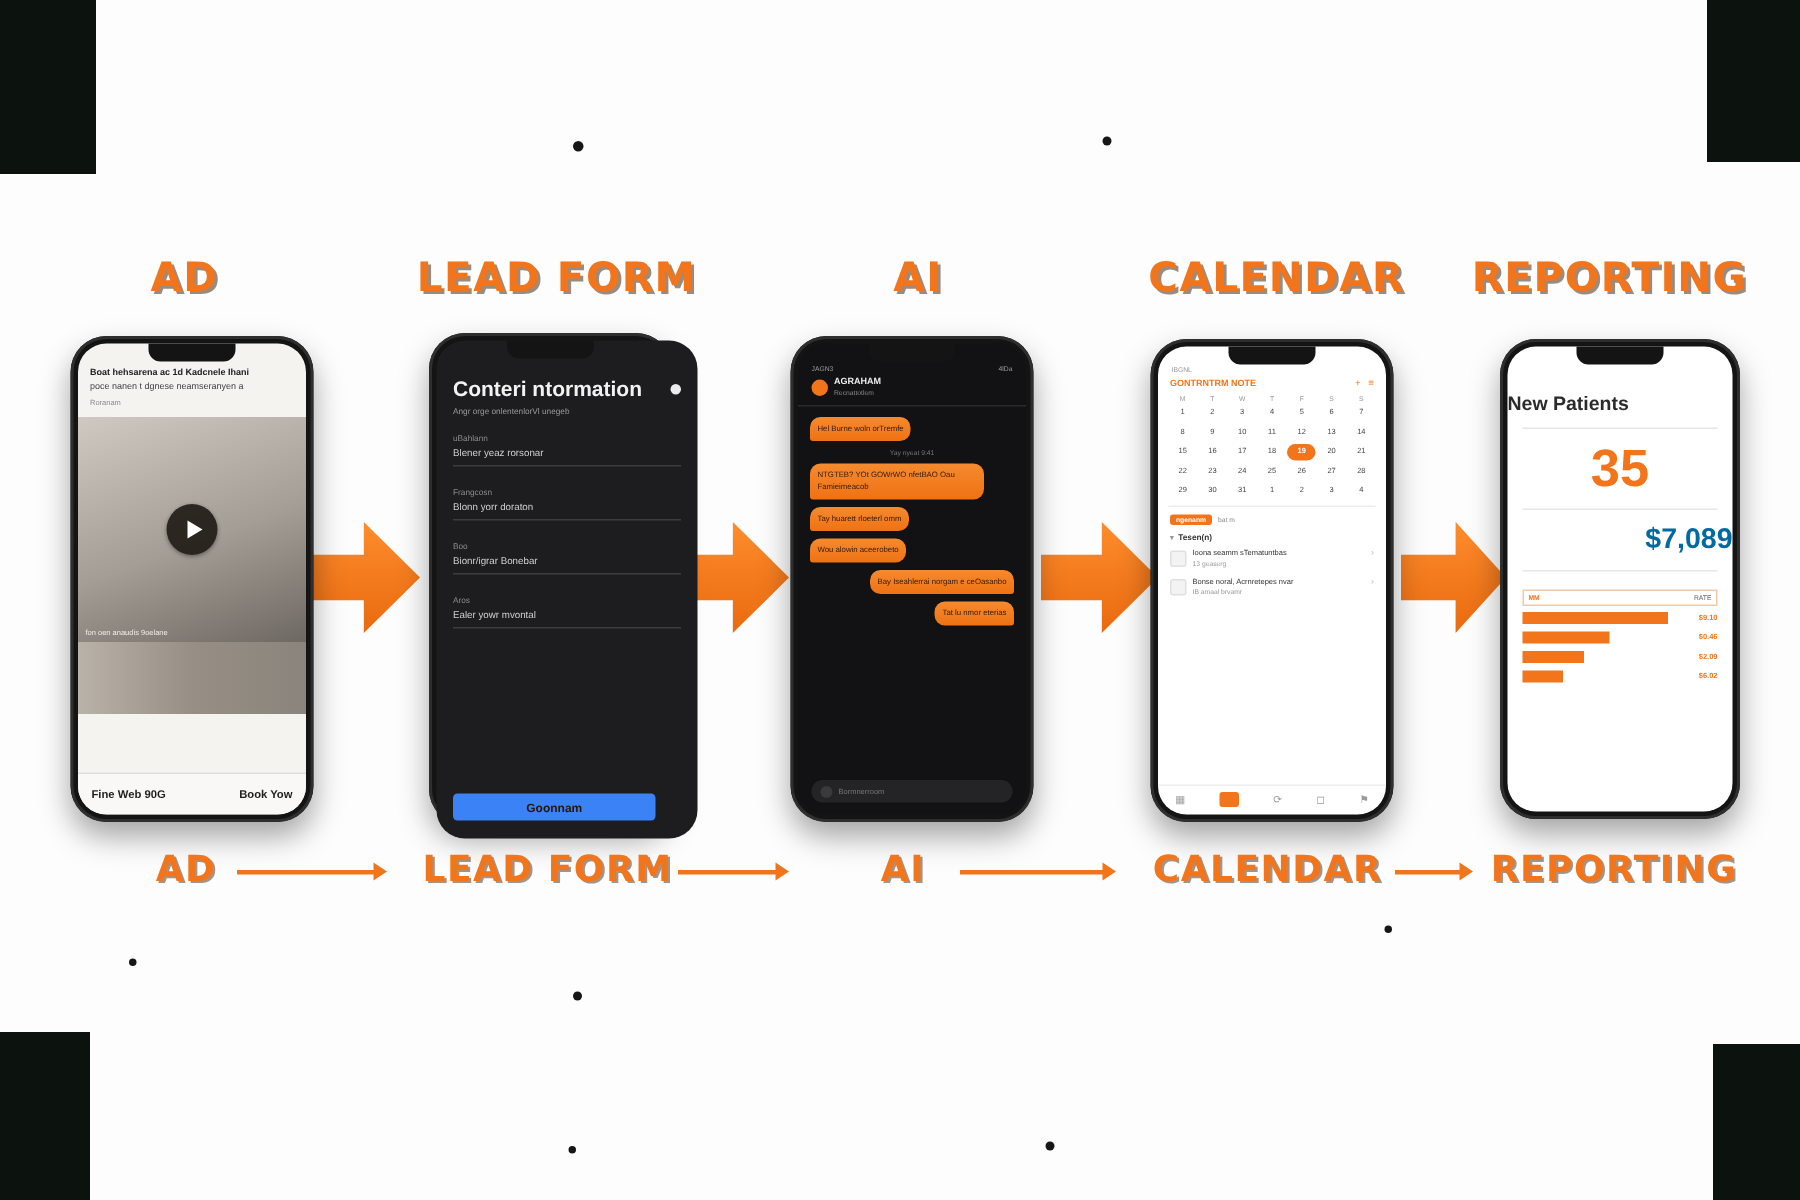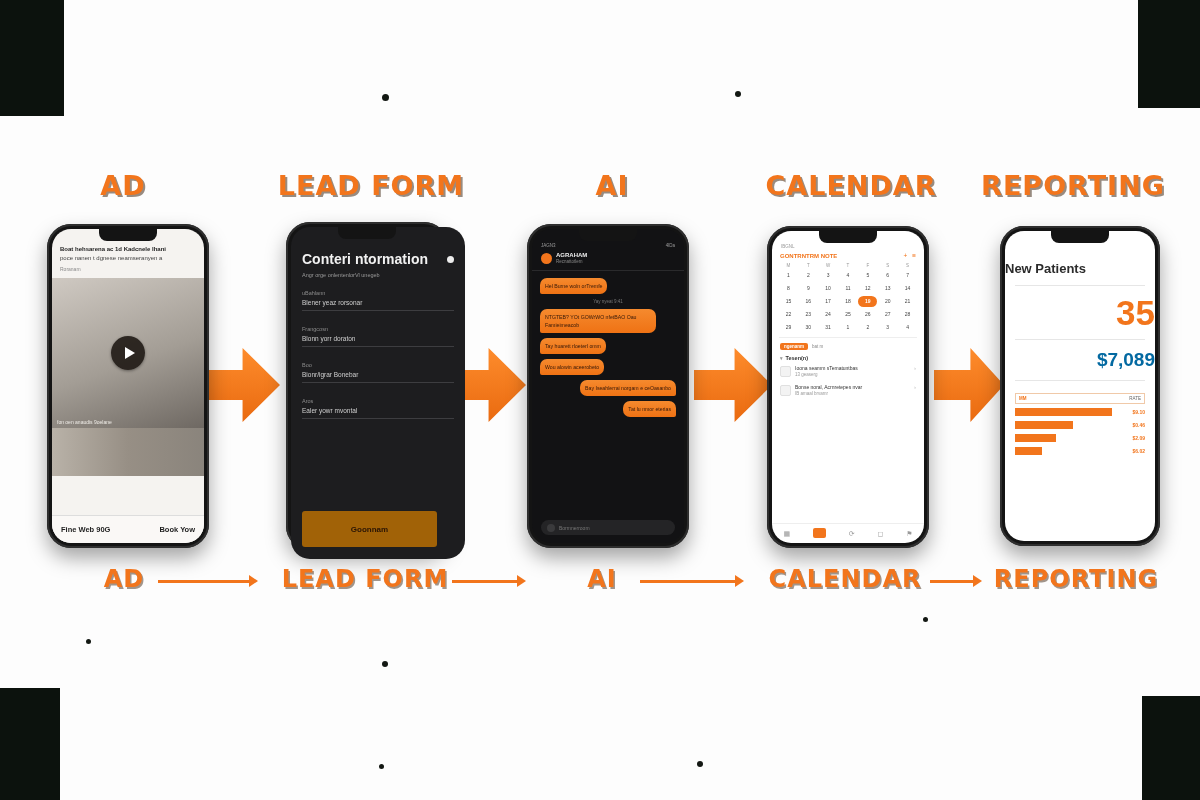--- a/index.html
+++ b/index.html
@@ -46,21 +46,21 @@
 
   
   .lf-screen{background:#1d1d1f;padding:14px 11px 0;}
   .lf-title-row{display:flex;justify-content:space-between;align-items:center;margin-top:10px;}
   .lf-title{color:#f2f2f2;font-size:14px;font-weight:700;}
   .lf-dot{width:7px;height:7px;border-radius:50%;background:#ececec;}
   .lf-sub{font-size:5.5px;color:#9a9a9a;margin:5px 0 12px;}
   .lf-field{margin-bottom:15px;}
   .lf-label{font-size:5.5px;color:#8b8b8b;margin-bottom:3px;}
   .lf-value{font-size:6.5px;color:#cfcfcf;padding-bottom:4px;border-bottom:1px solid #3d3d40;}
-  .lf-submit{position:absolute;bottom:12px;left:11px;right:28px;height:36px;background:#a16207;border-radius:3px;
+  .lf-submit{position:absolute;bottom:12px;left:11px;right:28px;height:18px;background:#3b82f6;border-radius:3px;
     display:flex;align-items:center;justify-content:center;font-size:8px;font-weight:700;color:#2b1505;}
 
   
   .chat-screen{background:#121214;}
   .chat-status{display:flex;justify-content:space-between;font-size:4.5px;color:#999;padding:4px 9px 2px;margin-top:10px;}
   .chat-header{display:flex;align-items:center;gap:4px;padding:2px 9px 5px;border-bottom:1px solid #2a2a2c;}
   .chat-avatar{width:11px;height:11px;border-radius:50%;background:#f2751c;flex:0 0 auto;}
   .chat-name{font-size:6px;color:#eee;font-weight:700;line-height:1.2;}
   .chat-sub{font-size:4.5px;color:#888;line-height:1.2;}
   .chat-area{padding:7px 8px;display:flex;flex-direction:column;gap:5px;height:200px;overflow:hidden;}
@@ -98,21 +98,21 @@
   .cal-ev-right{font-size:6px;color:#bbb;}
   .cal-toolbar{position:absolute;bottom:5px;left:0;right:0;border-top:1px solid #eee;padding-top:4px;
     display:flex;justify-content:space-around;align-items:center;}
   .cal-tool{font-size:7px;color:#9a9a9a;line-height:1;}
   .cal-tool.active{background:#f2751c;color:#fff;width:13px;height:10px;border-radius:2px;font-size:0;}
 
   
   .rp-screen{background:#ffffff;}
   .rp-title{font-size:13px;font-weight:700;color:#2b2b2b;text-align:left;margin-top:30px;}
   .rp-div{height:1px;background:#e6e6e6;margin:9px 10px;}
-  .rp-number{font-size:35px;font-weight:700;color:#f2751c;text-align:right;line-height:1;margin:4px 0;}
+  .rp-number{font-size:35px;font-weight:700;color:#f2751c;text-align:center;line-height:1;margin:4px 16px;}
   .rp-amount{font-size:19px;font-weight:700;color:#0369a1;text-align:right;margin:6px 0;}
   .rp-chart{padding:3px 10px 0;}
   .rp-chart-head{display:flex;justify-content:space-between;border:1px solid #f0c9a8;padding:2px 3px;margin-bottom:4px;}
   .rp-ch-left{font-size:4.5px;color:#f2751c;font-weight:700;}
   .rp-ch-right{font-size:4.5px;color:#666;}
   .rp-row{display:flex;align-items:center;gap:3px;margin-bottom:5px;}
   .rp-track{flex:1;}
   .rp-bar{height:8px;background:#f2751c;}
   .rp-val{width:24px;text-align:right;font-size:5px;color:#f2751c;font-weight:700;}
 

